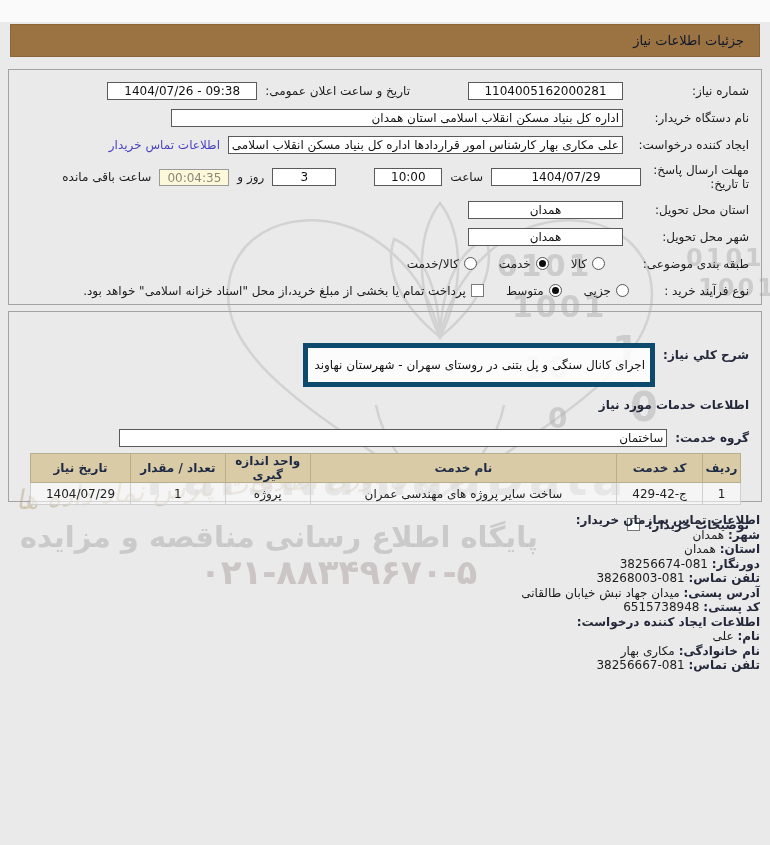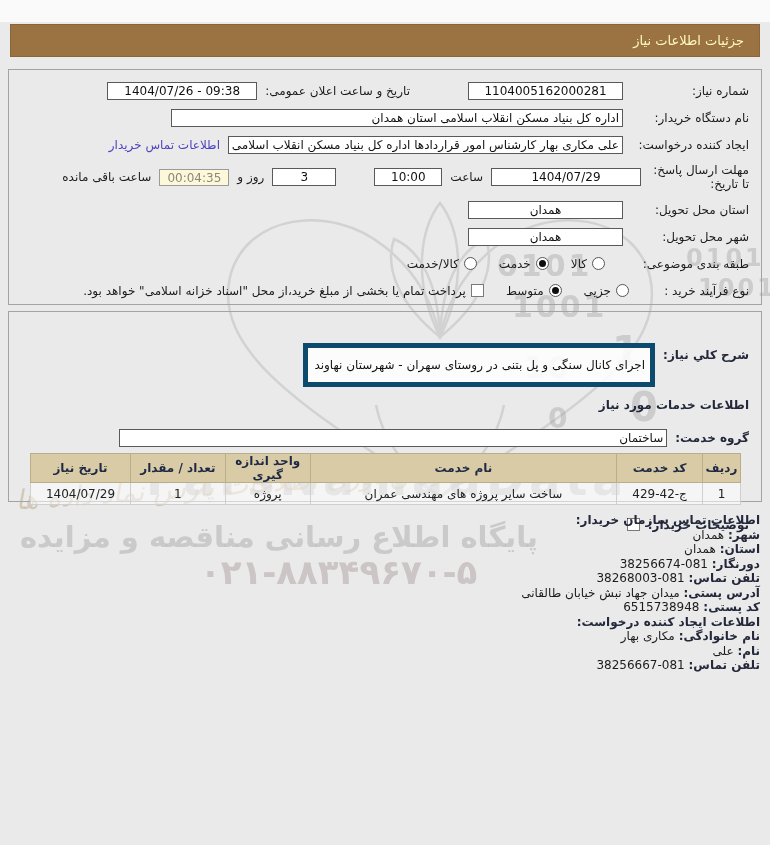--- a/index.html
+++ b/index.html
@@ -1,21 +1,21 @@
 <!DOCTYPE html>
 <html lang="fa" dir="rtl"><head>
 <meta charset="utf-8">
 <style>
   * { box-sizing: border-box; margin: 0; padding: 0; }
   html,body { background:#eaeaea; }
   body { font-family:"DejaVu Sans",sans-serif; }
   .page { position:relative; width:770px; height:845px; background:#eaeaea; overflow:hidden; direction:rtl; }
   .topstrip { position:absolute; top:0; left:0; right:0; height:22px; background:#fafafa; }
   .titlebar { position:absolute; top:24px; right:10px; left:10px; height:33px; background:#9b7342; border:1px solid #8a6538; display:flex; align-items:center; }
-  .titlebar span { color:#fef9c3; font-size:13px; padding-right:15px; }
+  .titlebar span { color:#0f172a; font-size:13px; padding-right:15px; }
 
   
   .wm { position:absolute; inset:0; z-index:0; pointer-events:none; }
   .wm-num { position:absolute; color:rgba(172,172,172,.48); font-weight:bold; letter-spacing:3px; }
   .wm-latin { position:absolute; left:146px; top:452px; font-size:46px; font-weight:bold; letter-spacing:5px; color:rgba(165,165,165,.45); direction:ltr; }
   .wm-callig { position:absolute; right:282px; top:468px; font-size:27px; font-style:italic; color:rgba(190,172,140,.55); white-space:nowrap; transform:rotate(-4deg); }
   .wm-slogan { position:absolute; right:232px; top:520px; font-size:29px; font-weight:bold; color:rgba(170,170,170,.5); white-space:nowrap; }
   .wm-phone { position:absolute; left:200px; top:552px; font-size:34px; font-weight:bold; color:rgba(178,165,165,.55); letter-spacing:2px; direction:ltr; unicode-bidi:bidi-override; white-space:nowrap; }
 
   .content { position:relative; z-index:1; }
@@ -225,19 +225,19 @@
 
     <div class="contact">
       <div class="chead">اطلاعات تماس سازمان خریدار:</div>
       <div class="cline"><b>شهر:</b> <span>همدان</span></div>
       <div class="cline"><b>استان:</b> <span>همدان</span></div>
       <div class="cline"><b>دورنگار:</b> <span class="num">38256674-081</span></div>
       <div class="cline"><b>تلفن تماس:</b> <span class="num">38268003-081</span></div>
       <div class="cline"><b>آدرس پستی:</b> <span>میدان جهاد نبش خیابان طالقانی</span></div>
       <div class="cline"><b>کد پستی:</b> <span class="num">6515738948</span></div>
       <div class="chead">اطلاعات ایجاد کننده درخواست:</div>
+      <div class="cline"><b>نام:</b> <span>علی</span></div>
       <div class="cline"><b>نام خانوادگی:</b> <span>مکاری بهار</span></div>
-      <div class="cline"><b>نام:</b> <span>علی</span></div>
       <div class="cline"><b>تلفن تماس:</b> <span class="num">38256667-081</span></div>
     </div>
 
   </div>
 </div>
 
 </body></html>

